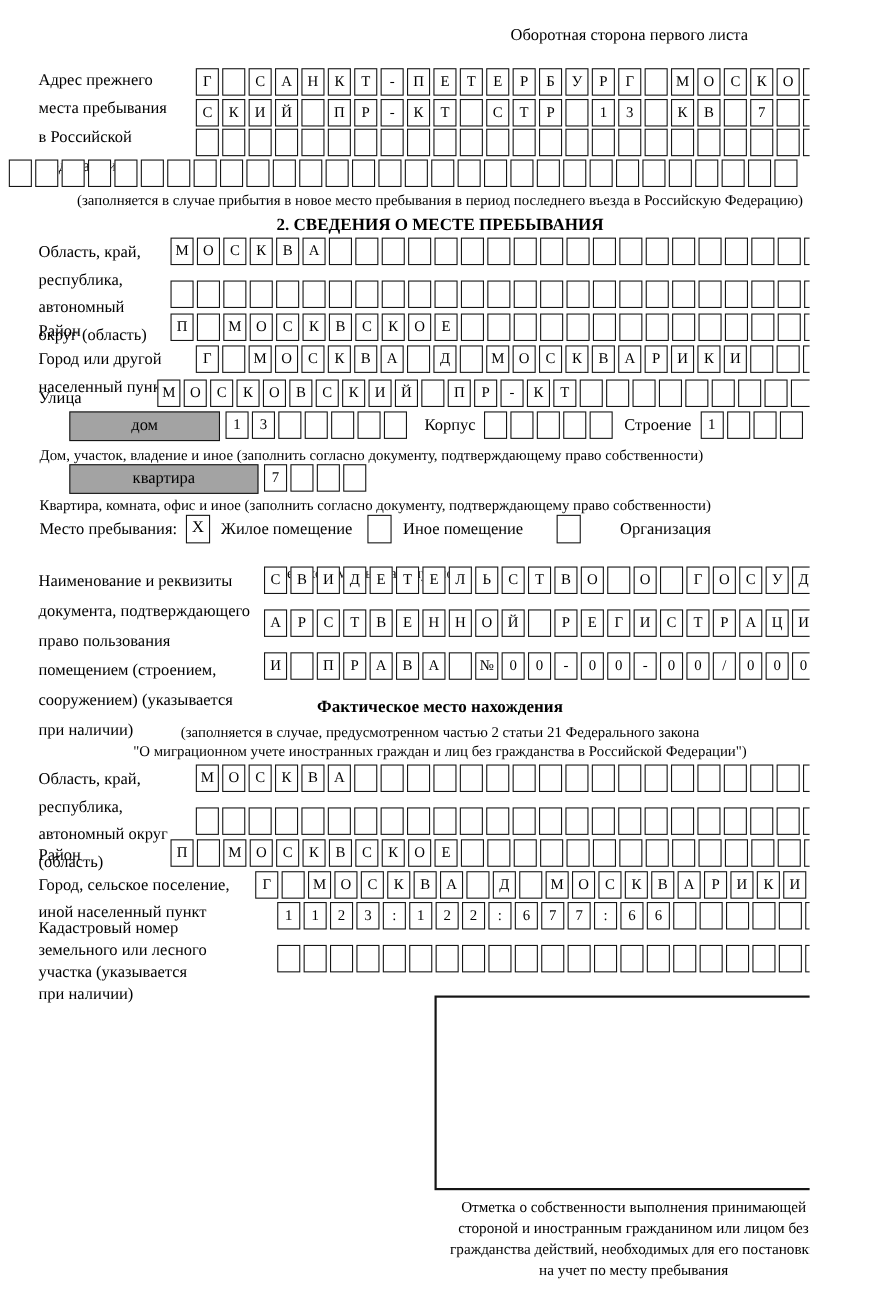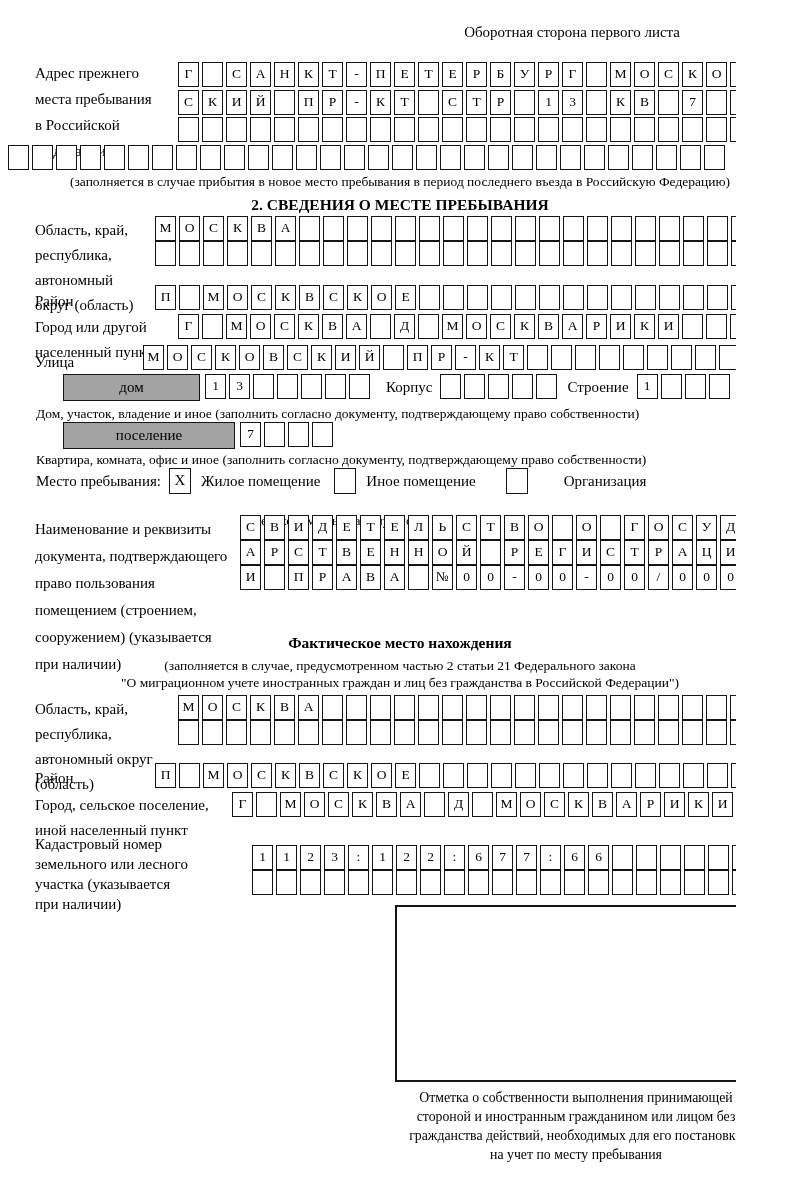--- a/index.html
+++ b/index.html
@@ -1,21 +1,21 @@
 <!DOCTYPE html>
 <html><head>
 <meta charset="utf-8">
 <style>
   html,body{margin:0;padding:0;background:#fff;}
   .page{position:relative;width:736px;height:1180px;background:#fff;color:#000;
         font-family:"Liberation Serif",serif;overflow:hidden;}
   .abs{position:absolute;}
   .label{font-size:15px;line-height:25px;white-space:pre-line;}
   .lh26{line-height:26px;} .lh27{line-height:27px;} .lh20{line-height:20px;}
-  .box-row{white-space:nowrap;height:25px;margin-bottom:0;}
+  .box-row{white-space:nowrap;height:25px;margin-bottom:14px;}
   .cell{display:inline-block;vertical-align:top;box-sizing:border-box;
         width:21px;height:25px;border:1.6px solid #151515;margin-right:3px;
         text-align:center;font-size:13.5px;line-height:21px;background:#fff;}
   .caption{font-size:13.5px;line-height:17px;white-space:pre-line;}
   .center{text-align:center;width:800px;left:0;}
   .title{font-size:15.5px;font-weight:bold;}
   .wide-box{display:inline-block;box-sizing:border-box;border:1.6px solid #151515;
         height:27px;text-align:center;font-size:15px;line-height:24px;vertical-align:top;background:#a3a3a3;}
   .checkbox{display:inline-block;box-sizing:border-box;width:22px;height:26px;
         border:1.6px solid #151515;text-align:center;font-size:15px;line-height:23px;
@@ -68,21 +68,21 @@
     <span class="wide-box" style="width:137px;">дом</span>
     <span class="box-row" style="margin-left:5px;"><span class="cell">1</span><span class="cell">3</span><span class="cell"></span><span class="cell"></span><span class="cell"></span><span class="cell"></span><span class="cell"></span></span>
     <span class="inline-label" style="margin:0 8px 0 13px;">Корпус</span>
     <span class="box-row"><span class="cell"></span><span class="cell"></span><span class="cell"></span><span class="cell"></span><span class="cell"></span></span>
     <span class="inline-label" style="margin:0 8px 0 7px;">Строение</span>
     <span class="box-row"><span class="cell">1</span><span class="cell"></span><span class="cell"></span><span class="cell"></span></span>
   </div>
   <div class="abs caption" style="left:36px;top:405px;">Дом, участок, владение и иное (заполнить согласно документу, подтверждающему право собственности)</div>
 
   <div class="abs row-flex" style="left:63px;top:422px;">
-    <span class="wide-box" style="width:172px;">поселение</span>
+    <span class="wide-box" style="width:172px;">квартира</span>
     <span class="box-row" style="margin-left:5px;"><span class="cell">7</span><span class="cell"></span><span class="cell"></span><span class="cell"></span></span>
   </div>
   <div class="abs caption" style="left:36px;top:451px;">Квартира, комната, офис и иное (заполнить согласно документу, подтверждающему право собственности)</div>
 
   <div class="abs row-flex" style="left:36px;top:468px;">
     <span class="inline-label">Место пребывания:</span>
     <span class="checkbox" style="margin-left:8px;">X</span>
     <span class="inline-label" style="margin-left:10px;">Жилое помещение</span>
     <span class="checkbox" style="margin-left:14px;"></span>
     <span class="inline-label" style="margin-left:10px;">Иное помещение</span>
@@ -120,21 +120,21 @@
   <div class="abs box-row" style="left:155px;top:763px;"><span class="cell">П</span><span class="cell"></span><span class="cell">М</span><span class="cell">О</span><span class="cell">С</span><span class="cell">К</span><span class="cell">В</span><span class="cell">С</span><span class="cell">К</span><span class="cell">О</span><span class="cell">Е</span><span class="cell"></span><span class="cell"></span><span class="cell"></span><span class="cell"></span><span class="cell"></span><span class="cell"></span><span class="cell"></span><span class="cell"></span><span class="cell"></span><span class="cell"></span><span class="cell"></span><span class="cell"></span><span class="cell"></span><span class="cell"></span></div>
 
   <div class="abs label" style="left:35px;top:793px;width:200px;">Город, сельское поселение,
 иной населенный пункт</div>
   <div class="abs box-row" style="left:232px;top:792px;"><span class="cell">Г</span><span class="cell"></span><span class="cell">М</span><span class="cell">О</span><span class="cell">С</span><span class="cell">К</span><span class="cell">В</span><span class="cell">А</span><span class="cell"></span><span class="cell">Д</span><span class="cell"></span><span class="cell">М</span><span class="cell">О</span><span class="cell">С</span><span class="cell">К</span><span class="cell">В</span><span class="cell">А</span><span class="cell">Р</span><span class="cell">И</span><span class="cell">К</span><span class="cell">И</span><span class="cell"></span></div>
 
   <div class="abs label lh20" style="left:35px;top:834px;width:195px;">Кадастровый номер
 земельного или лесного
 участка (указывается
 при наличии)</div>
-  <div class="abs" style="left:232px;top:845px;padding-left:20px;">
+  <div class="abs" style="left:232px;top:820px;padding-left:20px;">
     <div class="box-row"><span class="cell">1</span><span class="cell">1</span><span class="cell">2</span><span class="cell">3</span><span class="cell">:</span><span class="cell">1</span><span class="cell">2</span><span class="cell">2</span><span class="cell">:</span><span class="cell">6</span><span class="cell">7</span><span class="cell">7</span><span class="cell">:</span><span class="cell">6</span><span class="cell">6</span><span class="cell"></span><span class="cell"></span><span class="cell"></span><span class="cell"></span><span class="cell"></span><span class="cell"></span><span class="cell"></span></div>
     <div class="box-row"><span class="cell"></span><span class="cell"></span><span class="cell"></span><span class="cell"></span><span class="cell"></span><span class="cell"></span><span class="cell"></span><span class="cell"></span><span class="cell"></span><span class="cell"></span><span class="cell"></span><span class="cell"></span><span class="cell"></span><span class="cell"></span><span class="cell"></span><span class="cell"></span><span class="cell"></span><span class="cell"></span><span class="cell"></span><span class="cell"></span><span class="cell"></span><span class="cell"></span></div>
   </div>
 
   <div class="abs stamp" style="left:395px;top:905px;width:361px;height:177px;"></div>
   <div class="abs caption" style="left:388px;top:1088px;width:376px;text-align:center;line-height:19px;font-size:13.8px;">Отметка о собственности выполнения принимающей
 стороной и иностранным гражданином или лицом без
 гражданства действий, необходимых для его постановки
 на учет по месту пребывания</div>
 

